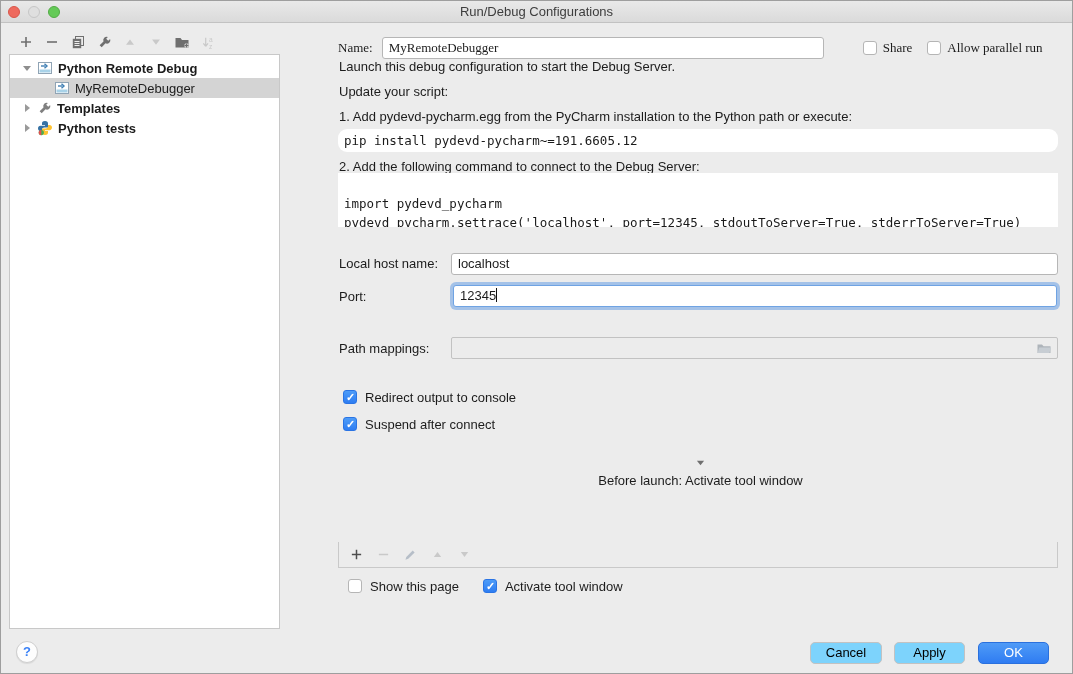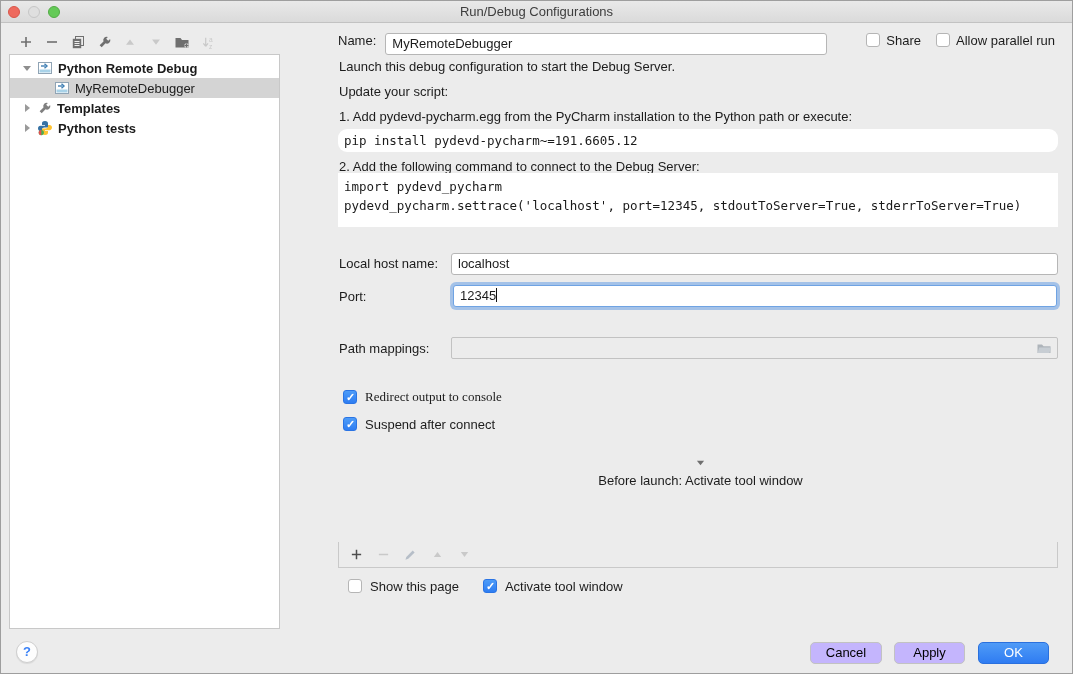--- a/index.html
+++ b/index.html
@@ -32,33 +32,33 @@
   .codeblock { position:absolute; left:337px; width:720px; background:#fff;
                font-family:"DejaVu Sans Mono", monospace; font-size:12.5px; color:#1a1a1a; white-space:nowrap; overflow:hidden; }
   .field { background:#fff; border:1px solid #b6b6b6; border-radius:3px; height:22px;
            padding:0 6px; line-height:20px; font-size:13px; }
   .label { position:absolute; font-size:13px; }
   .cb { width:14px; height:14px; border-radius:3px; background:#fff; border:1px solid #b5b5b5; flex:none; position:relative; }
   .cb.on { background:linear-gradient(#4d9cf8,#2e7df2); border:1px solid #2a74e4; }
   .cb.on::after { content:"✓"; color:#fff; font-size:11px; font-weight:bold; position:absolute; left:2px; top:0px; line-height:12px; }
   .cbrow { position:absolute; display:flex; align-items:center; gap:8px; height:16px; }
 
-  .name-row { position:absolute; left:337px; top:32px; width:722px; height:30px; display:flex; align-items:flex-start; }
+  .name-row { position:absolute; left:337px; top:32px; width:722px; height:30px; display:flex; align-items:center;font-family:Liberation Serif, serif; }
   .name-row .field { width:442px; margin-left:9px; }
   .name-row .gap1 { width:39px; } .name-row .gap2 { width:15px; }
   .name-row .cblabel { margin-left:6px; }
 
   .bl-header { position:absolute; left:342px; top:457px; width:715px; display:flex; align-items:center; gap:6px;flex-direction:column; }
   .bl-rule { flex:1; height:1px; background:#d2d2d2; margin-left:6px; }
   .task-box { position:absolute; left:337px; top:476px; width:720px; height:65px; background:#fff;
               border:1px solid #c9c9c9; display:flex; align-items:center; justify-content:center; color:#9e9e9e; }
   .task-toolbar { position:absolute; left:337px; top:541px; width:720px; height:26px; background:#ececec;
                   border:1px solid #c9c9c9; border-top:none; display:flex; align-items:center; gap:11px; padding-left:9px; }
 
-  .btn { position:absolute; top:641px; height:22px; border-radius:5px; background:#c4b5fd;
+  .btn { position:absolute; top:641px; height:22px; border-radius:5px; background:#7dd3fc;
          border:1px solid #c2c2c2; font-size:13px; text-align:center; line-height:20px; }
   .btn.primary { background:linear-gradient(#4f9bf7,#2f7cf2); border:1px solid #2a70dd; color:#fff; }
   .help-btn { position:absolute; left:15px; top:640px; width:22px; height:22px; border-radius:50%;
               background:#fdfdfd; border:1px solid #cfcfcf; color:#3b82f7; font-weight:bold;
               text-align:center; line-height:20px; font-size:13px; box-shadow:0 1px 1px rgba(0,0,0,.08); }
   .caret { display:inline-block; width:1px; height:14px; background:#111; vertical-align:-2px; }
   .focused { border:1px solid #6fa3e3 !important; box-shadow:0 0 0 3px rgba(106,160,230,.55); }
   .pm-field { position:absolute; left:450px; top:336px; width:607px; height:22px; background:#ececec;
               border:1px solid #c2c2c2; border-radius:2px; display:flex; align-items:center;
               justify-content:flex-end; padding-right:5px; }
@@ -184,21 +184,21 @@
     <span class="gap2"></span>
     <span class="cb"></span>
     <span class="cblabel">Allow parallel run</span>
   </div>
 
   <div class="p" style="top:58px">Launch this debug configuration to start the Debug Server.</div>
   <div class="p" style="top:83px">Update your script:</div>
   <div class="p" style="top:108px">1. Add pydevd-pycharm.egg from the PyCharm installation to the Python path or execute:</div>
   <div class="codeblock" style="top:128px; height:23px; line-height:23px; padding-left:6px;border-radius:9px;">pip install pydevd-pycharm~=191.6605.12</div>
   <div class="p" style="top:158px">2. Add the following command to connect to the Debug Server:</div>
-  <div class="codeblock" style="top:172px; height:54px; padding:4px 6px; line-height:19px;">
+  <div class="codeblock" style="top:172px; height:54px; padding:21px 6px; line-height:19px;">
     <div>import pydevd_pycharm</div>
     <div>pydevd_pycharm.settrace('localhost', port=12345, stdoutToServer=True, stderrToServer=True)</div>
   </div>
 
   <div class="label" style="left:338px; top:255px;">Local host name:</div>
   <div class="field" style="position:absolute; left:450px; top:252px; width:607px;">
     <span>localhost</span>
   </div>
 
   <div class="label" style="left:338px; top:288px;text-align:center;">Port:</div>
@@ -207,21 +207,21 @@
   </div>
 
   <div class="label" style="left:338px; top:340px;">Path mappings:</div>
   <div class="pm-field">
     <svg width="16" height="16" viewBox="0 0 16 16">
         <path d="M1.5 4.5h4.5l1.5 1.7h7v6.8H1.5z" fill="#aeb4ba"></path>
         <path d="M3.2 7.5h11.8l-1.6 5.5H1.6z" fill="#c7cdd3"></path>
       </svg>
   </div>
 
-  <div class="cbrow" style="left:342px; top:388px;font-family:Liberation Serif, serif;">
+  <div class="cbrow" style="left:342px; top:388px;">
     <span class="cb on"></span>
     <span>Redirect output to console</span>
   </div>
   <div class="cbrow" style="left:342px; top:415px;">
     <span class="cb on"></span>
     <span>Suspend after connect</span>
   </div>
 
   <div class="bl-header">
     <svg width="9" height="9" viewBox="0 0 10 10">

